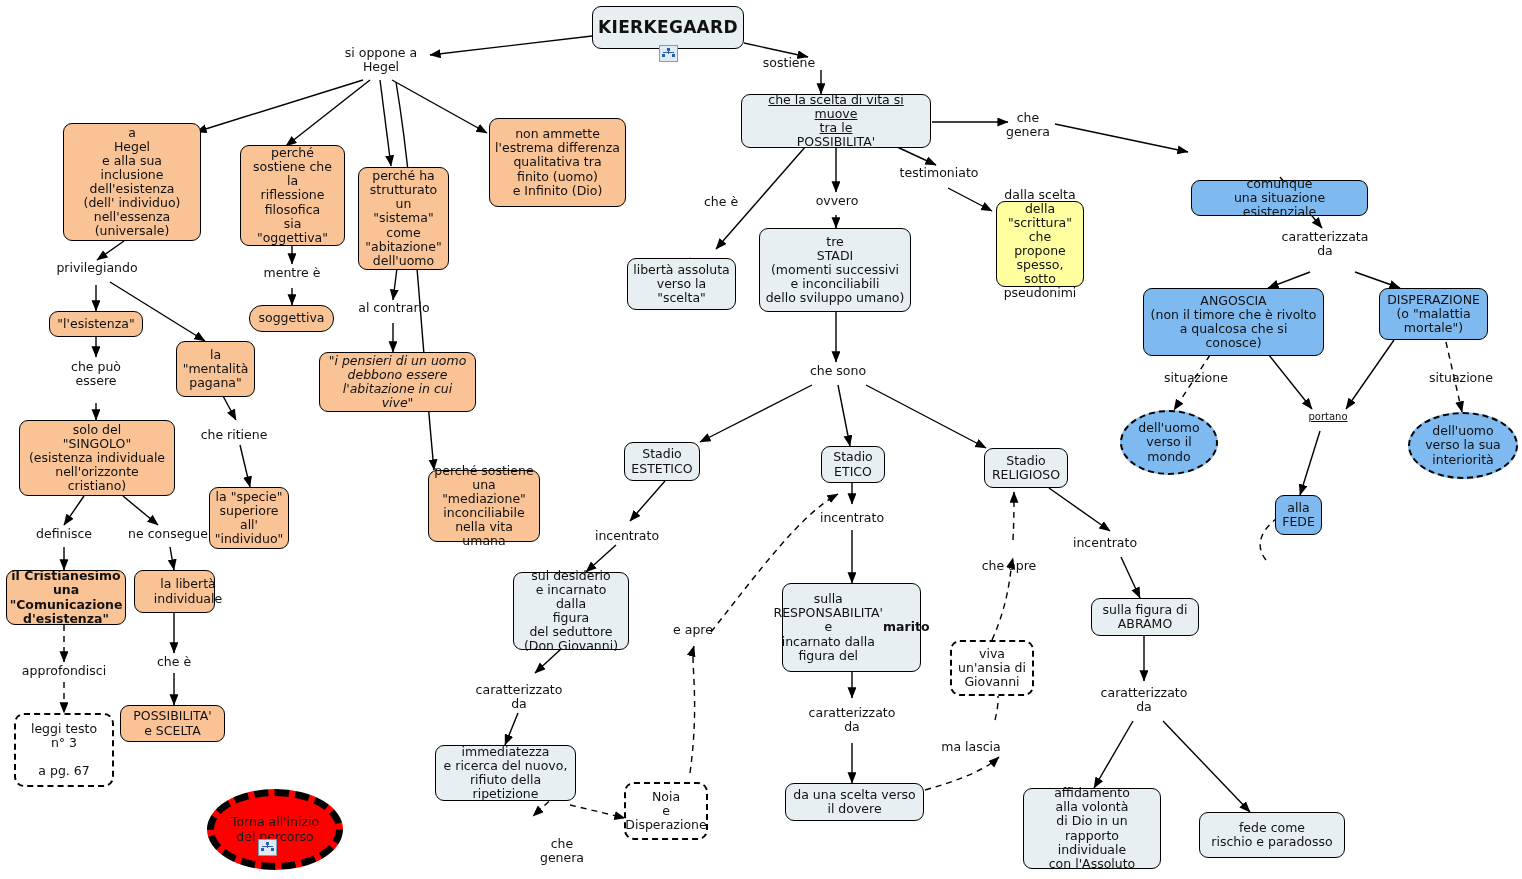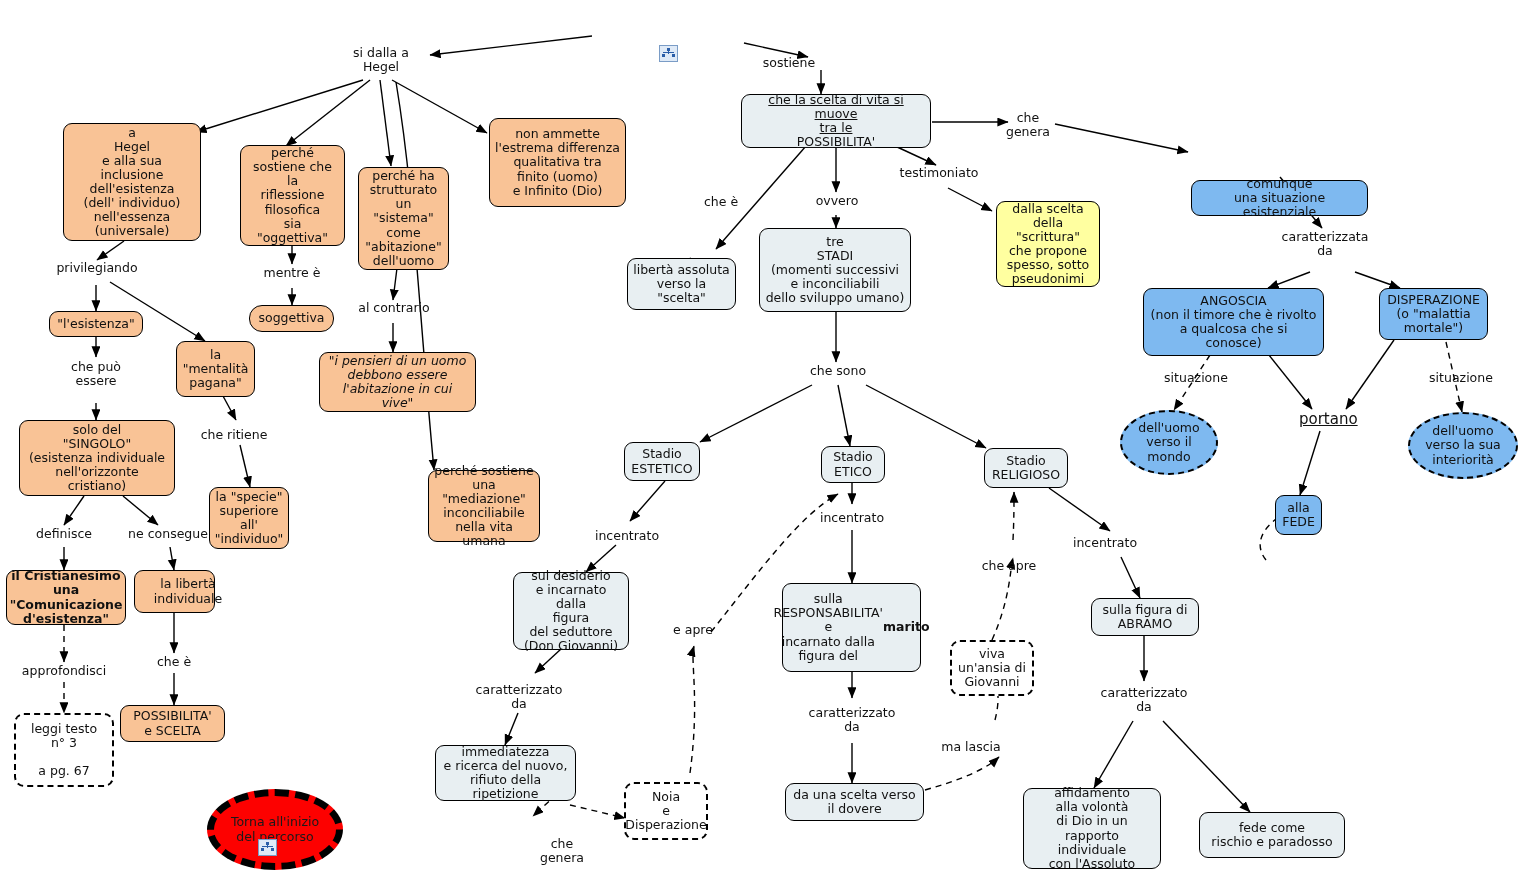--- a/index.html
+++ b/index.html
@@ -157,20 +157,21 @@
       <path d="M690,773 C700,700 690,660 694,646"></path>
       <path d="M711,632 C760,570 800,515 838,494"></path>
       <path d="M925,790 C960,780 985,770 999,757"></path>
       <path d="M995,720 C1000,700 998,690 995,680"></path>
       <path d="M992,640 C1010,600 1010,570 1013,558"></path>
       <path d="M1013,540 C1014,520 1014,505 1014,492"></path>
       <path d="M1266,560 C1250,540 1270,520 1288,512"></path>
     </g>
   </svg>
 
+  <div class="node n-grey" style="left:592px;top:6px;width:152px;height:43px;font-size:17px;font-weight:bold;letter-spacing:0.3px;">KIERKEGAARD</div>
   <div class="minicon" style="left:659px;top:45px;">
     <i style="left:7px;top:2px;width:3px;height:3px;"></i>
     <i style="left:2px;top:8px;width:3px;height:3px;"></i>
     <i style="left:12px;top:8px;width:3px;height:3px;"></i>
     <i style="left:8px;top:5px;width:1px;height:3px;"></i>
     <i style="left:3px;top:6px;width:11px;height:1px;"></i>
   </div>
 
   <div class="node n-orange" style="left:63px;top:123px;width:138px;height:118px;font-size:12.5px;">a
 Hegel
@@ -260,21 +261,21 @@
   <div class="node n-grey" style="left:627px;top:258px;width:109px;height:52px;font-size:12.5px;">libertà assoluta
 verso la
 "scelta"</div>
 
   <div class="node n-grey" style="left:759px;top:228px;width:152px;height:84px;font-size:12.5px;">tre
 STADI
 (momenti successivi
 e inconciliabili
 dello sviluppo umano)</div>
 
-  <div class="node n-yellow" style="left:996px;top:201px;width:104px;height:86px;font-size:12.5px;">dalla scelta
+  <div class="node n-yellow" style="left:996px;top:201px;width:88px;height:86px;font-size:12.5px;">dalla scelta
 della "scrittura"
 che propone
 spesso, sotto
 pseudonimi</div>
 
   <div class="node n-blue" style="left:1191px;top:144px;width:177px;height:36px;font-size:12.5px;margin-top:36px;">comunque
 una situazione esistenziale</div>
 
   <div class="node n-blue" style="left:1143px;top:288px;width:181px;height:68px;font-size:12.5px;">ANGOSCIA
 (non il timore che è rivolto
@@ -339,21 +340,21 @@
 
   <div class="node n-grey" style="left:1023px;top:788px;width:138px;height:81px;font-size:12.5px;">affidamento
 alla volontà
 di Dio in un
 rapporto individuale
 con l'Assoluto</div>
 
   <div class="node n-grey" style="left:1199px;top:812px;width:146px;height:46px;font-size:12.5px;">fede come
 rischio e paradosso</div>
 
-  <div class="elabel" style="left:333px;top:46px;width:96px;font-size:12.5px;">si dalla  a
+  <div class="elabel" style="left:333px;top:46px;width:96px;font-size:12.5px;">si oppone  a
 Hegel</div>
 
   <div class="elabel" style="left:753px;top:56px;width:72px;font-size:12.5px;">sostiene</div>
 
   <div class="elabel" style="left:46px;top:261px;width:102px;font-size:12.5px;">privilegiando</div>
 
   <div class="elabel" style="left:254px;top:266px;width:76px;font-size:12.5px;">mentre è</div>
 
   <div class="elabel" style="left:351px;top:301px;width:86px;font-size:12.5px;">al contrario</div>
 
@@ -379,21 +380,21 @@
   <div class="elabel" style="left:1000px;top:111px;width:56px;font-size:12.5px;">che
 genera</div>
 
   <div class="elabel" style="left:1279px;top:230px;width:92px;font-size:12.5px;text-align:center;">caratterizzata
 da</div>
 
   <div class="elabel" style="left:1157px;top:371px;width:78px;font-size:12.5px;">situazione</div>
 
   <div class="elabel" style="left:1422px;top:371px;width:78px;font-size:12.5px;">situazione</div>
 
-  <div class="elabel" style="left:1299px;top:411px;width:58px;font-size:15px;text-decoration:underline;">portano</div>
+  <div class="elabel" style="left:1299px;top:411px;width:58px;font-size:10px;text-decoration:underline;">portano</div>
 
   <div class="elabel" style="left:806px;top:364px;width:64px;font-size:12.5px;">che sono</div>
 
   <div class="elabel" style="left:589px;top:529px;width:76px;font-size:12.5px;">incentrato</div>
 
   <div class="elabel" style="left:814px;top:511px;width:76px;font-size:12.5px;">incentrato</div>
 
   <div class="elabel" style="left:1067px;top:536px;width:76px;font-size:12.5px;">incentrato</div>
 
   <div class="elabel" style="left:473px;top:683px;width:92px;font-size:12.5px;">caratterizzato

